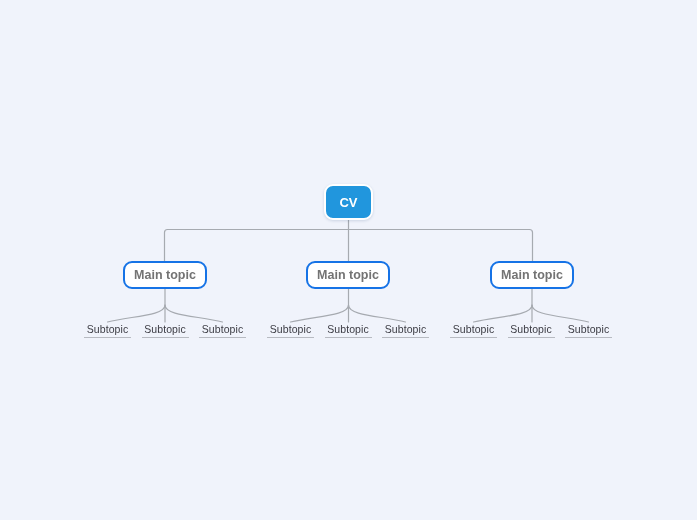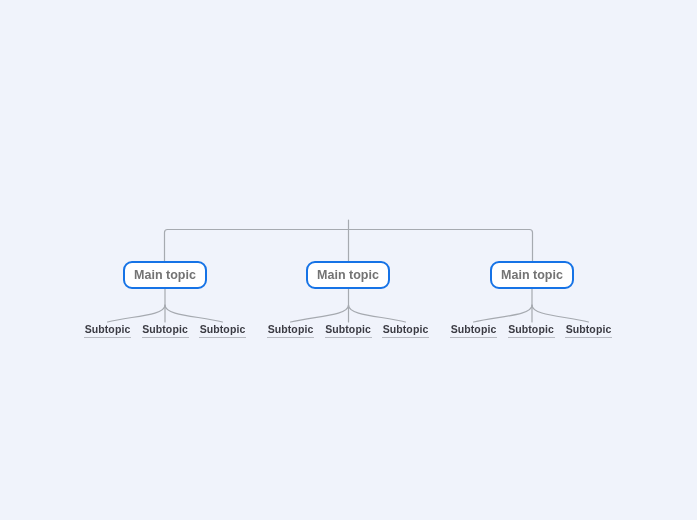--- a/index.html
+++ b/index.html
@@ -58,21 +58,21 @@
   .node-main.m2 { left: 490px; }
   .node-sub {
     top: 322px;
     width: 47px;
     height: 16px;
     align-items: flex-end;
     padding-bottom: 2px;
     border-bottom: 1.5px solid #b7bac1;
     color: #3b3b43;
     font-size: 10.5px;
-    font-weight: 700;
+    font-weight: 400;
     letter-spacing: 0.1px;
   }
   .node-sub.s0 { left: 84px; }
   .node-sub.s1 { left: 141.5px; }
   .node-sub.s2 { left: 199px; }
   .node-sub.s3 { left: 267px; }
   .node-sub.s4 { left: 324.5px; }
   .node-sub.s5 { left: 382px; }
   .node-sub.s6 { left: 450px; }
   .node-sub.s7 { left: 507.5px; }
@@ -96,20 +96,23 @@
       <path d="M348.5 289 L348.5 322"></path>
       <path d="M348.5 305 C348.5 316 314.5 316 290.5 322"></path>
       <path d="M348.5 305 C348.5 316 382.5 316 405.5 322"></path>
 
       <path d="M532 289 L532 322"></path>
       <path d="M532 305 C532 316 498 316 473.5 322"></path>
       <path d="M532 305 C532 316 566 316 588.5 322"></path>
     </g>
   </svg>
 
+  <div class="node node-root">
+    <span>CV</span>
+  </div>
 
   <div class="node node-main m0">
     <span>Main topic</span>
   </div>
   <div class="node node-main m1">
     <span>Main topic</span>
   </div>
   <div class="node node-main m2">
     <span>Main topic</span>
   </div>

